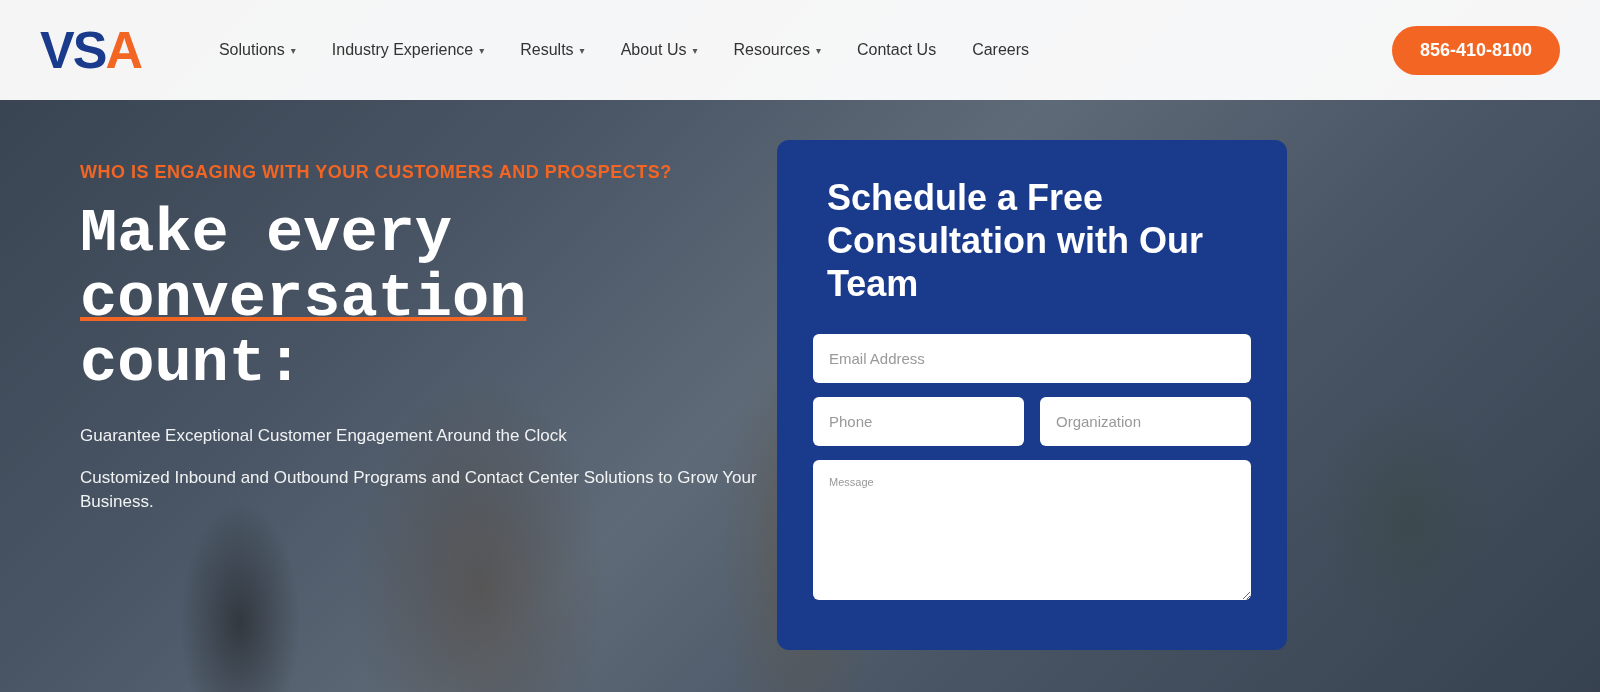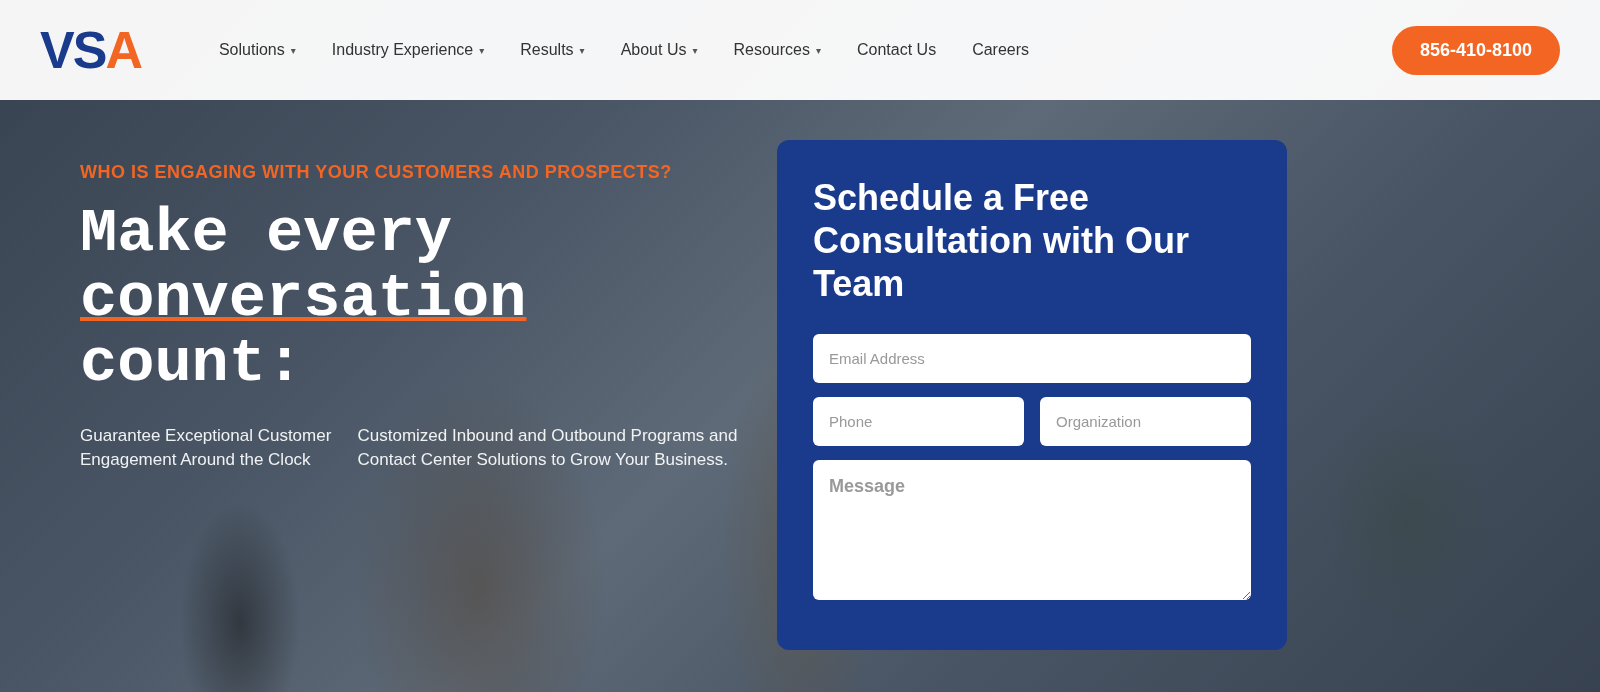--- a/index.html
+++ b/index.html
@@ -134,21 +134,21 @@
 
     .hero-headline .underline-word {
       text-decoration: underline;
       text-decoration-color: #f26522;
       text-decoration-thickness: 4px;
     }
 
     .hero-bullets {
       margin-top: 28px;
       display: flex;
-      flex-direction: row;
+      flex-direction: column;
       gap: 18px;
     }
 
     .hero-bullet {
       color: rgba(255,255,255,0.92);
       font-size: 17px;
       line-height: 1.4;
     }
 
     
@@ -159,20 +159,21 @@
       padding: 36px 36px 32px;
       flex-shrink: 0;
     }
 
     .form-title {
       color: white;
       font-size: 36px;
       font-weight: 800;
       line-height: 1.2;
       margin-bottom: 28px;
+      margin-left: 14px;
     }
 
     .form-row {
       display: flex;
       gap: 16px;
       margin-bottom: 14px;
     }
 
     .form-field {
       flex: 1;
@@ -187,28 +188,27 @@
     }
 
     .form-field::placeholder { color: #999; }
 
     .form-textarea {
       flex: 1;
       background: white;
       border: none;
       border-radius: 6px;
       padding: 16px 16px;
-      font-size: 18px;
+      font-size: 11px;
       color: #888;
       outline: none;
       width: 100%;
       height: 140px;
       resize: vertical;
       font-family: Arial, sans-serif;
-      font-weight: bold;
     }
 
     .form-textarea::placeholder { color: #999; }
 
     .form-full-row {
       margin-bottom: 14px;
     }
   </style>
 </head>
 <body>

